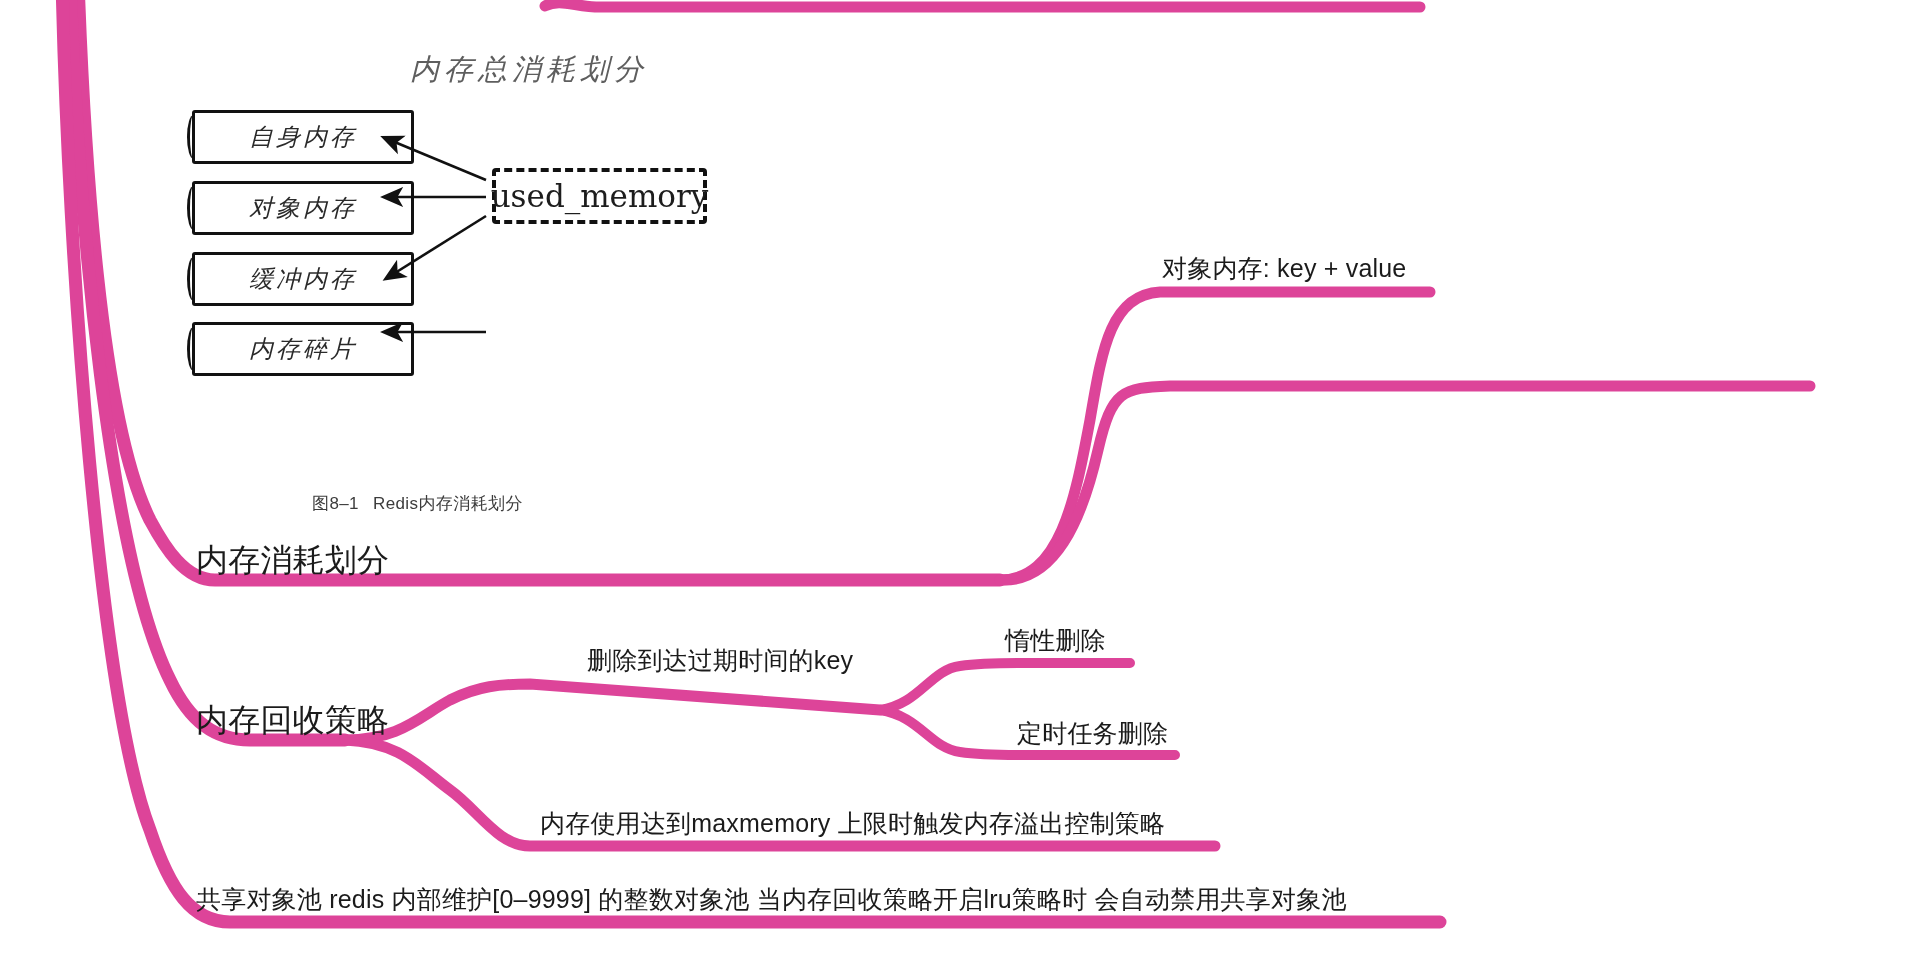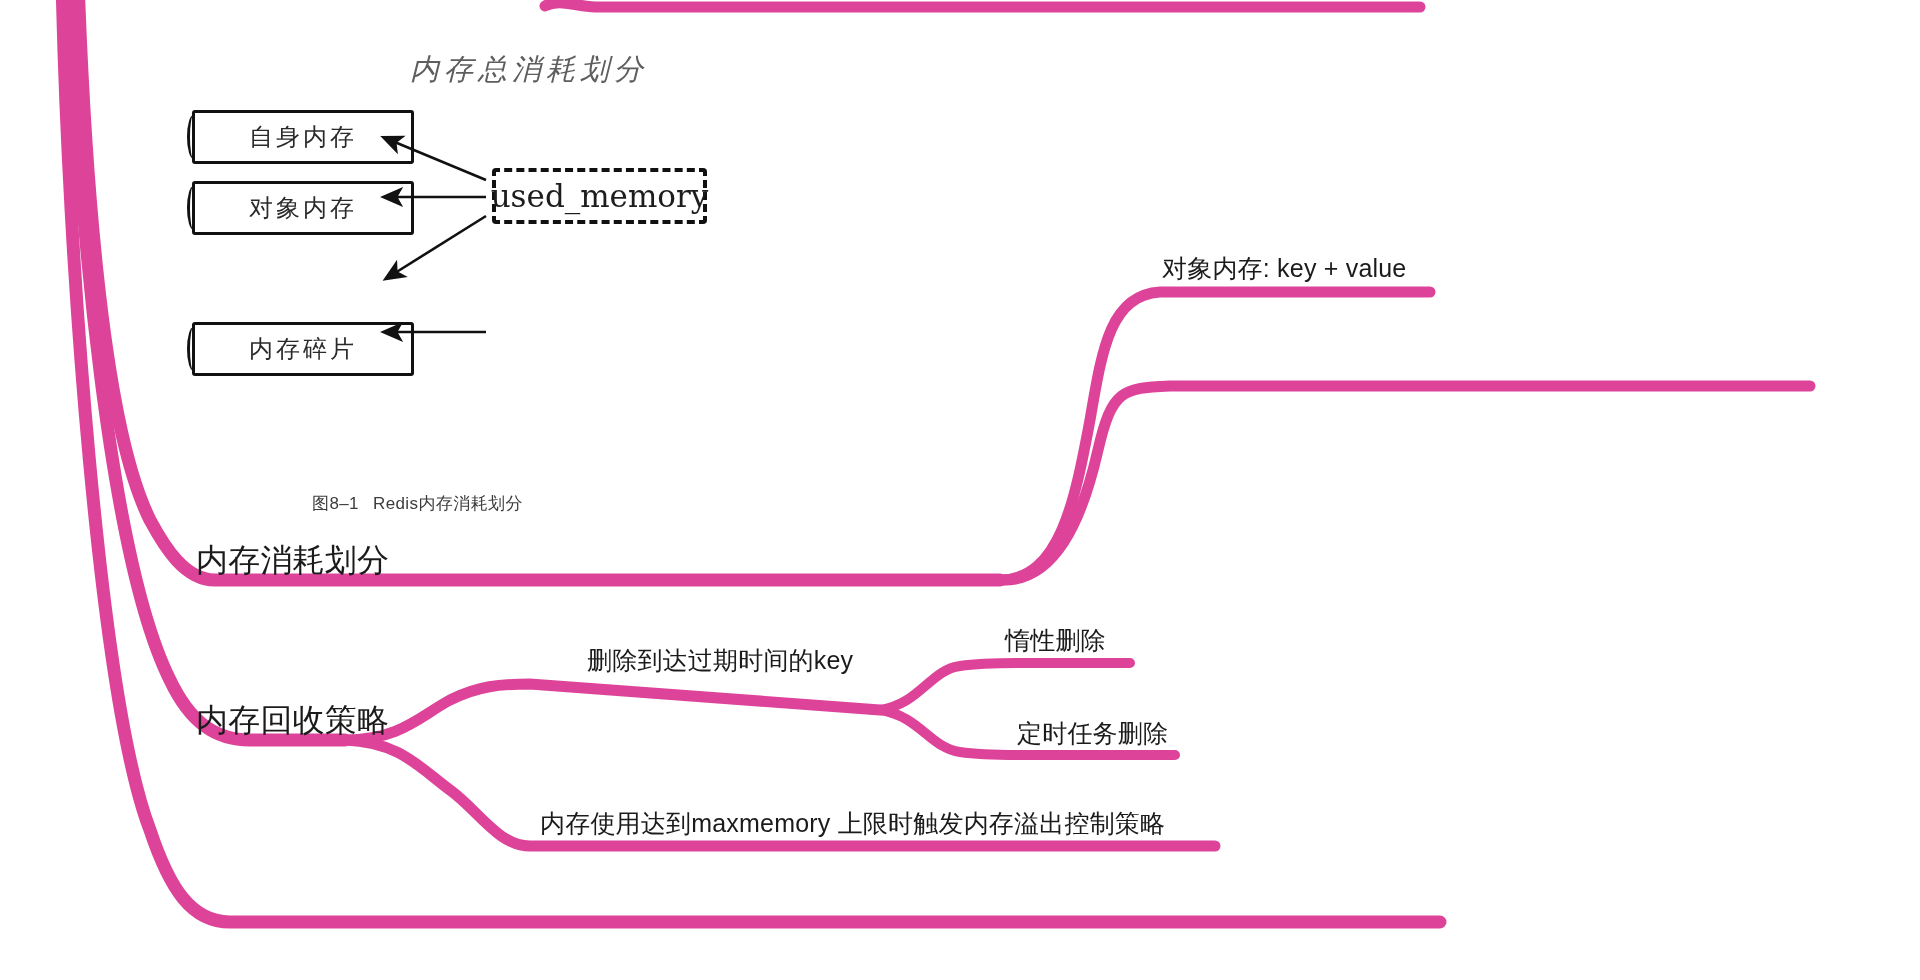--- a/index.html
+++ b/index.html
@@ -64,20 +64,21 @@
     width: 222px;
     height: 54px;
     border: 3px solid #111;
     border-radius: 3px;
     box-sizing: border-box;
     display: flex;
     align-items: center;
     justify-content: center;
     font-family: "DejaVu Serif", serif;
     font-size: 24px;
+    font-style: italic;
     color: #2a2a2a;
     letter-spacing: 3px;
     background: #fff;
   }
   .hdbox::before {
     content: "";
     position: absolute;
     left: -8px;
     top: 2px;
     bottom: 2px;
@@ -145,20 +146,23 @@
   <div id="figure">
 
     <div id="fig-title">内存总消耗划分</div>
 
     <div class="hdbox" style="left:12px; top:70px;">
       <span>自身内存</span>
     </div>
     <div class="hdbox" style="left:12px; top:141px;">
       <span>对象内存</span>
     </div>
+    <div class="hdbox" style="left:12px; top:212px;">
+      <span>缓冲内存</span>
+    </div>
     <div class="hdbox" style="left:12px; top:282px;">
       <span>内存碎片</span>
     </div>
 
     <div class="dashbox" style="left:312px; top:128px; width:215px; height:56px;">
       <span>used_memory</span>
     </div>
 
     <svg style="position:absolute; left:0; top:0; width:700px; height:490px;" viewBox="0 0 700 490">
       <defs>
@@ -187,14 +191,15 @@
   <div class="node big" style="left:196px; top:700px;">内存回收策略</div>
 
   <div class="node" style="left:540px; top:645px;margin-left:47px;">删除到达过期时间的key</div>
 
   <div class="node" style="left:1005px; top:625px;">惰性删除</div>
 
   <div class="node" style="left:1005px; top:718px;margin-left:12px;">定时任务删除</div>
 
   <div class="node" style="left:540px; top:808px;">内存使用达到maxmemory 上限时触发内存溢出控制策略</div>
 
+  <div class="node" style="left:196px; top:884px;">共享对象池 redis 内部维护[0–9999] 的整数对象池  当内存回收策略开启lru策略时 会自动禁用共享对象池</div>
 
 </div>
 
 </body></html>

